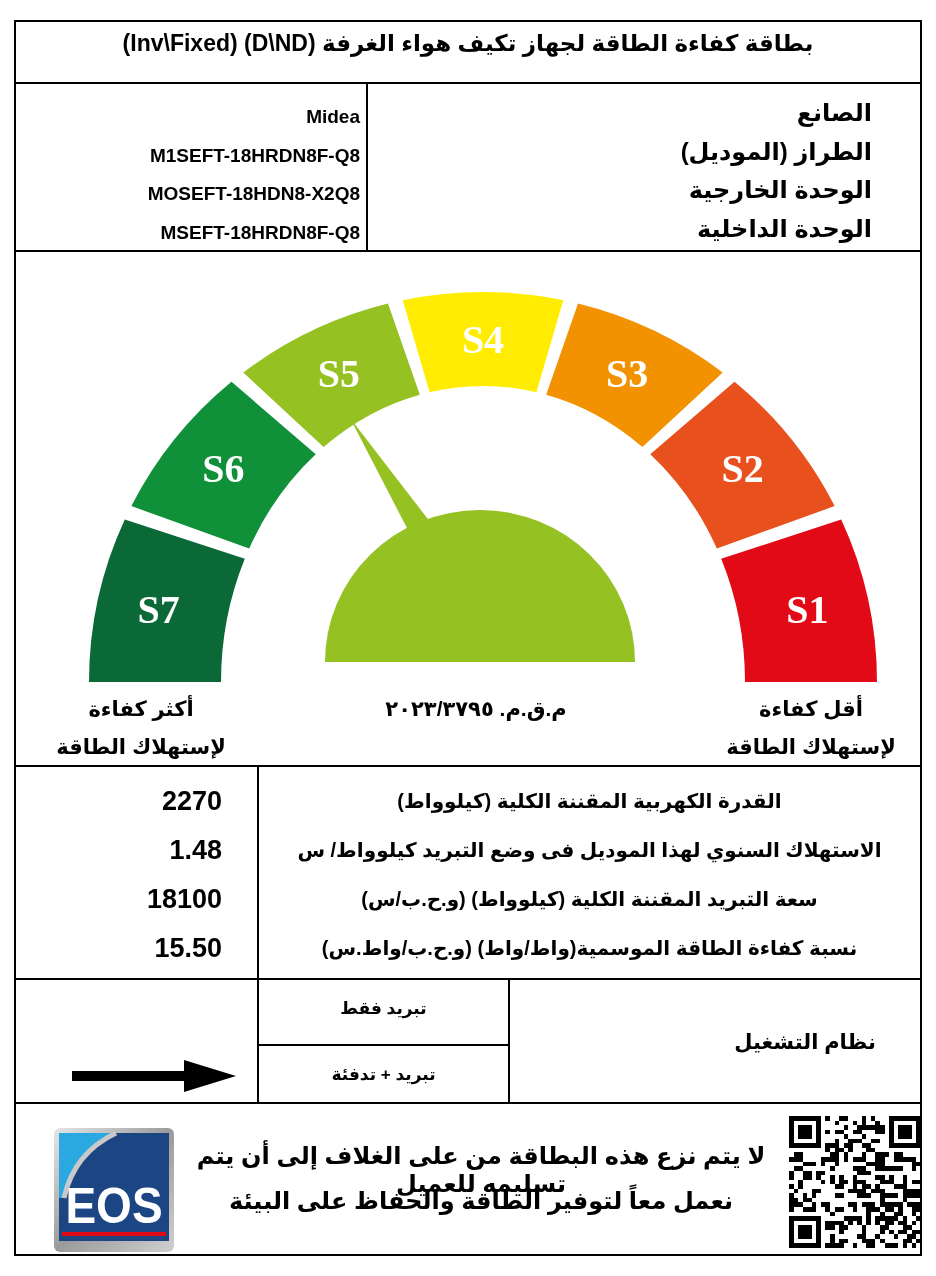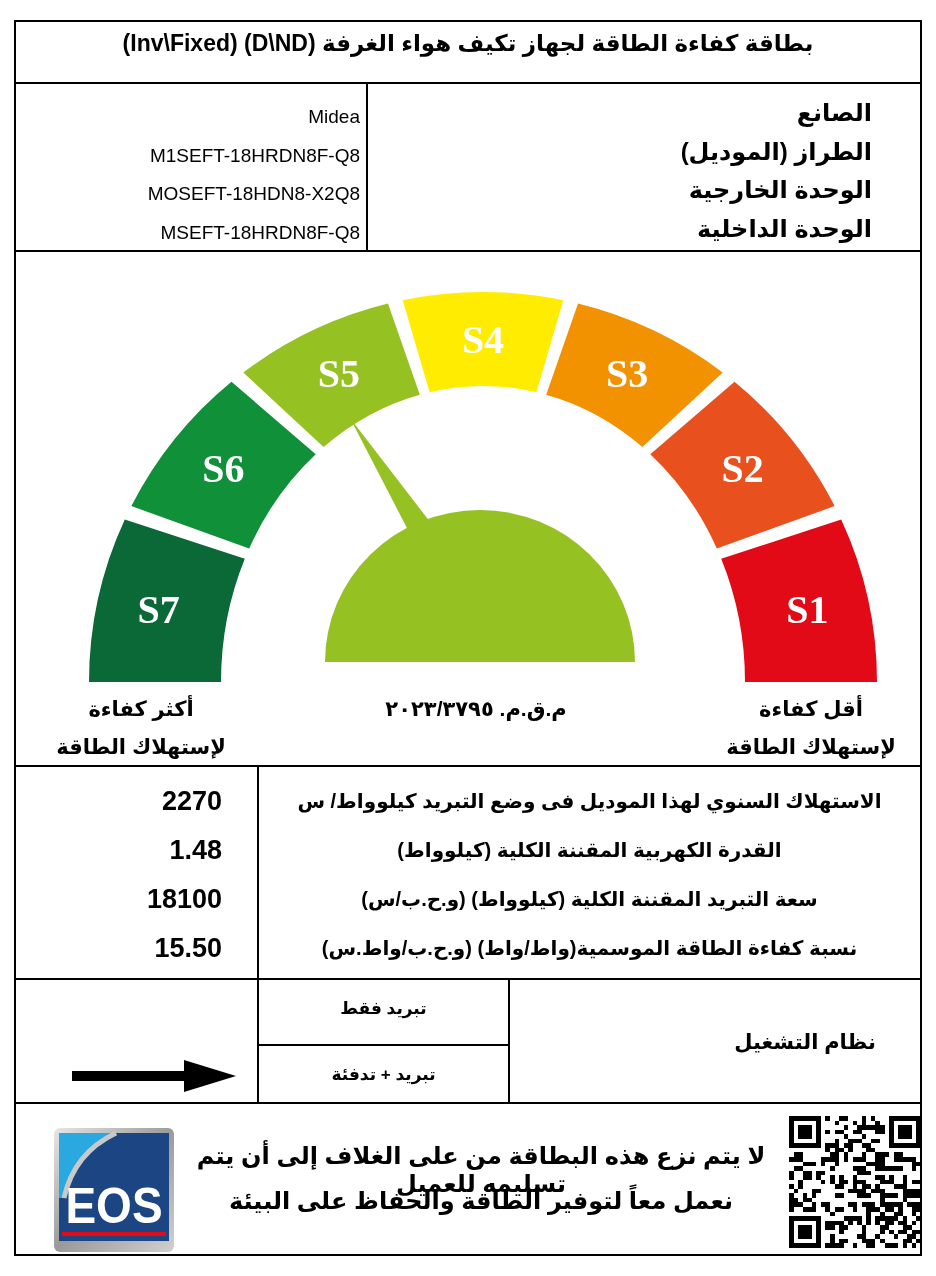--- a/index.html
+++ b/index.html
@@ -4,21 +4,21 @@
 <style>
   html, body { margin:0; padding:0; background:#ffffff; }
   body { width:936px; height:1276px; position:relative; font-family:"Liberation Sans", "DejaVu Sans", sans-serif; color:#000; }
   .card { position:absolute; left:14px; top:20px; width:904px; height:1232px; border:2px solid #000; box-sizing:content-box; }
   .row { position:absolute; left:0; width:904px; border-bottom:2px solid #000; box-sizing:border-box; }
   .title-row { top:0; height:62px; }
   .title { position:absolute; left:0; right:0; top:8px; text-align:center; font-weight:bold; font-size:23px; direction:rtl; unicode-bidi:plaintext; }
   .info-row { top:62px; height:168px; }
   .info-divider { position:absolute; left:350px; top:0; bottom:0; border-left:2px solid #000; }
   .info-values { position:absolute; left:0; width:344px; top:14px; text-align:right; }
-  .info-values div { font-weight:normal; font-size:19px; height:38.5px; line-height:38.5px; }
+  .info-values div { font-weight:bold; font-size:19px; height:38.5px; line-height:38.5px; }
   .info-labels { position:absolute; right:48px; top:10px; text-align:right; direction:rtl; }
   .info-labels div { font-weight:bold; font-size:24px; height:38.5px; line-height:38.5px; }
   .gauge-row { top:230px; height:515px; }
   .gauge-svg { position:absolute; left:0; top:0; }
   .seg-label { font-family:"Liberation Serif", "DejaVu Serif", serif; font-weight:bold; font-size:40px; fill:#ffffff; }
   .cap { position:absolute; text-align:center; font-weight:bold; font-size:21px; direction:rtl; line-height:38px; }
   .specs-row { top:745px; height:213px; }
   .specs-divider { position:absolute; left:241px; top:0; bottom:0; border-left:2px solid #000; }
   .spec-values { position:absolute; left:0; width:206px; top:10px; text-align:right; }
   .spec-values div { font-weight:bold; font-size:27px; height:49px; line-height:49px; }
@@ -100,22 +100,22 @@
 
   <div class="row specs-row">
     <div class="specs-divider"></div>
     <div class="spec-values">
       <div>2270</div>
       <div>1.48</div>
       <div>18100</div>
       <div>15.50</div>
     </div>
     <div class="spec-labels">
+      <div>القدرة الكهربية المقننة الكلية (كيلوواط)</div>
       <div>الاستهلاك السنوي لهذا الموديل  فى وضع التبريد كيلوواط/ س</div>
-      <div>القدرة الكهربية المقننة الكلية (كيلوواط)</div>
       <div>سعة التبريد المقننة الكلية (كيلوواط) (و.ح.ب/س)</div>
       <div>نسبة كفاءة الطاقة الموسمية(واط/واط) (و.ح.ب/واط.س)</div>
     </div>
   </div>
 
   <div class="row mode-row">
     <div class="mode-divider-a"></div>
     <div class="mode-divider-b"></div>
     <div class="mode-split"></div>
     <div class="mode-opt" style="top:18px;">تبريد فقط</div>

